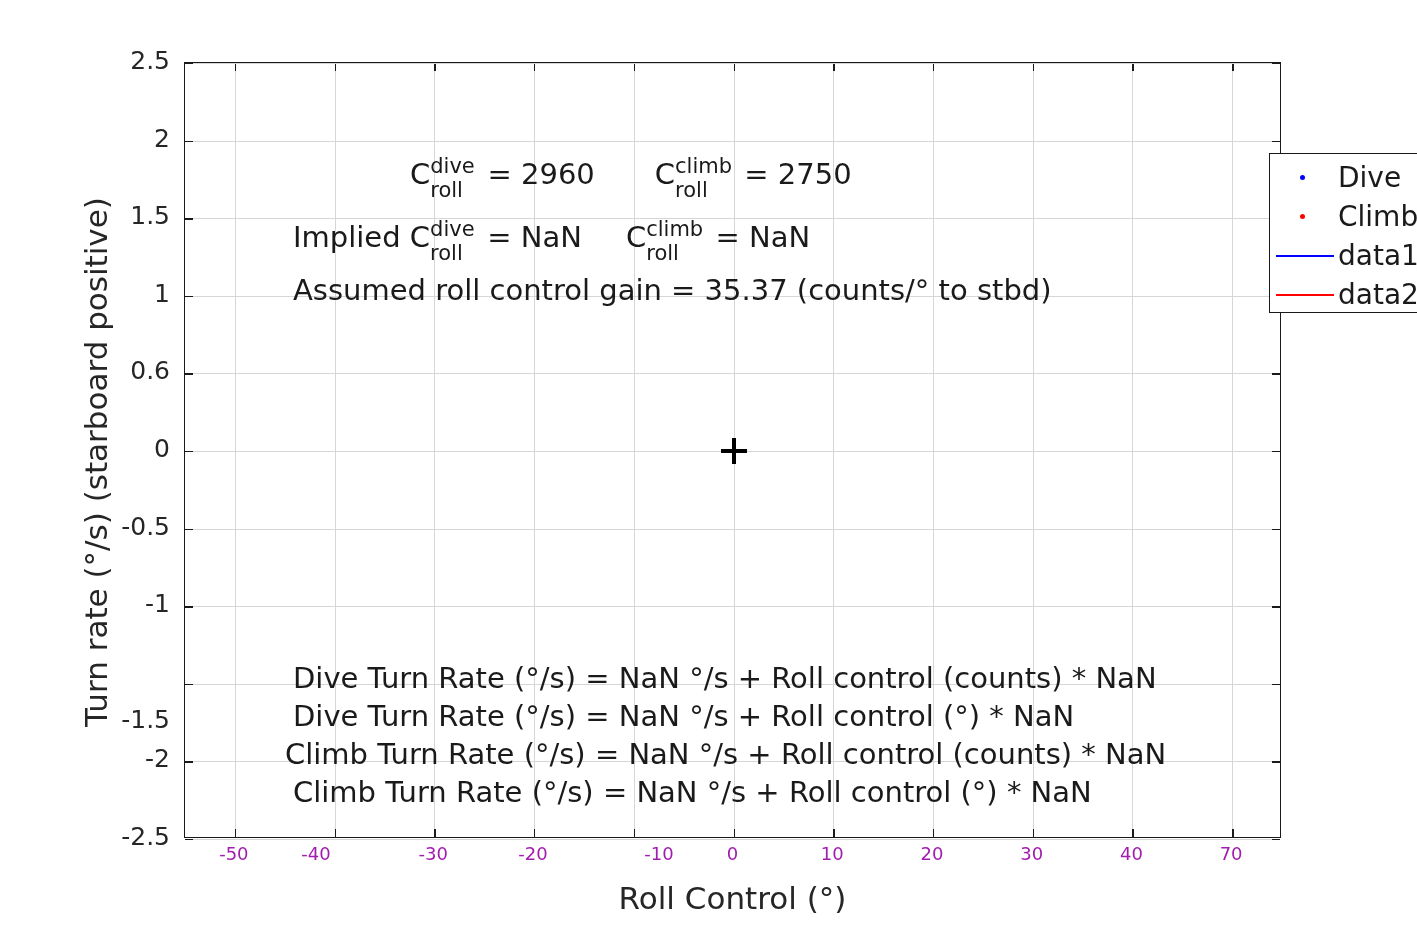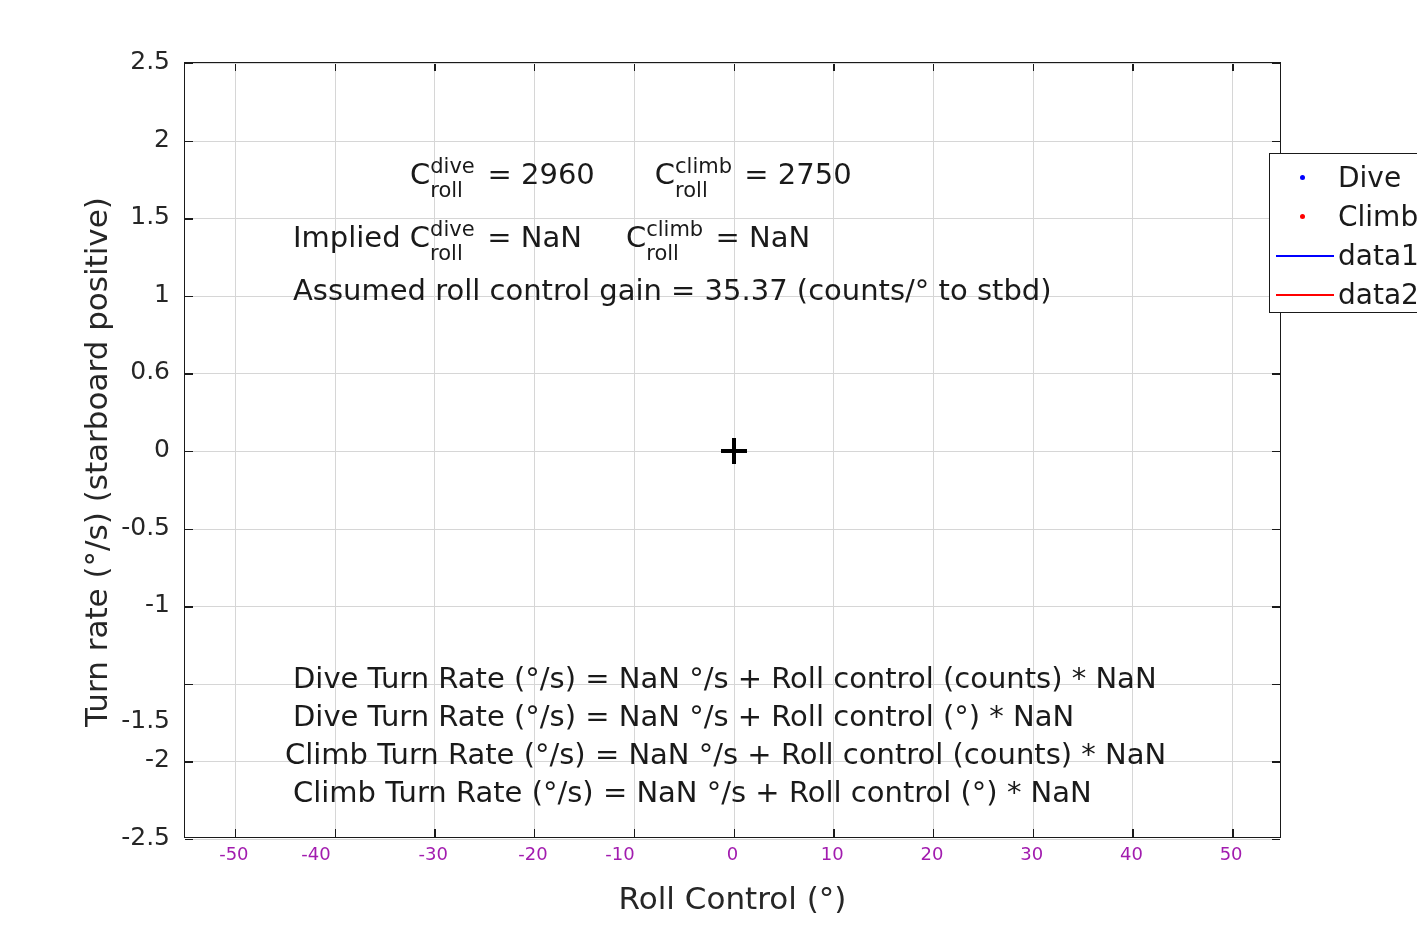--- a/index.html
+++ b/index.html
@@ -327,27 +327,27 @@
           <span class="legend-label">data2</span>
         </div>
       </div>
   </div>
 
   <div id="ticks-and-labels">
       <div class="xtick-label" style="left: 233.864px;">-50</div>
       <div class="xtick-label" style="left: 316px;">-40</div>
       <div class="xtick-label" style="left: 433.318px;">-30</div>
       <div class="xtick-label" style="left: 533.045px;">-20</div>
-      <div class="xtick-label" style="left: 620px;">-10</div>
+      <div class="xtick-label" style="left: 659px;">-10</div>
       <div class="xtick-label" style="left: 732.5px;">0</div>
       <div class="xtick-label" style="left: 832.227px;">10</div>
       <div class="xtick-label" style="left: 931.955px;">20</div>
       <div class="xtick-label" style="left: 1031.68px;">30</div>
       <div class="xtick-label" style="left: 1131.41px;">40</div>
-      <div class="xtick-label" style="left: 1231.14px;">50</div>
+      <div class="xtick-label" style="left: 1231.14px;">70</div>
       <div class="ytick-label" style="top: 62px;">2.5</div>
       <div class="ytick-label" style="top: 139.6px;">2</div>
       <div class="ytick-label" style="top: 217.2px;">1.5</div>
       <div class="ytick-label" style="top: 294.8px;">1</div>
       <div class="ytick-label" style="top: 372.4px;">0.6</div>
       <div class="ytick-label" style="top: 450px;">0</div>
       <div class="ytick-label" style="top: 527.6px;">-0.5</div>
       <div class="ytick-label" style="top: 605.2px;">-1</div>
       <div class="ytick-label" style="top: 721px;">-1.5</div>
       <div class="ytick-label" style="top: 760.4px;">-2</div>

